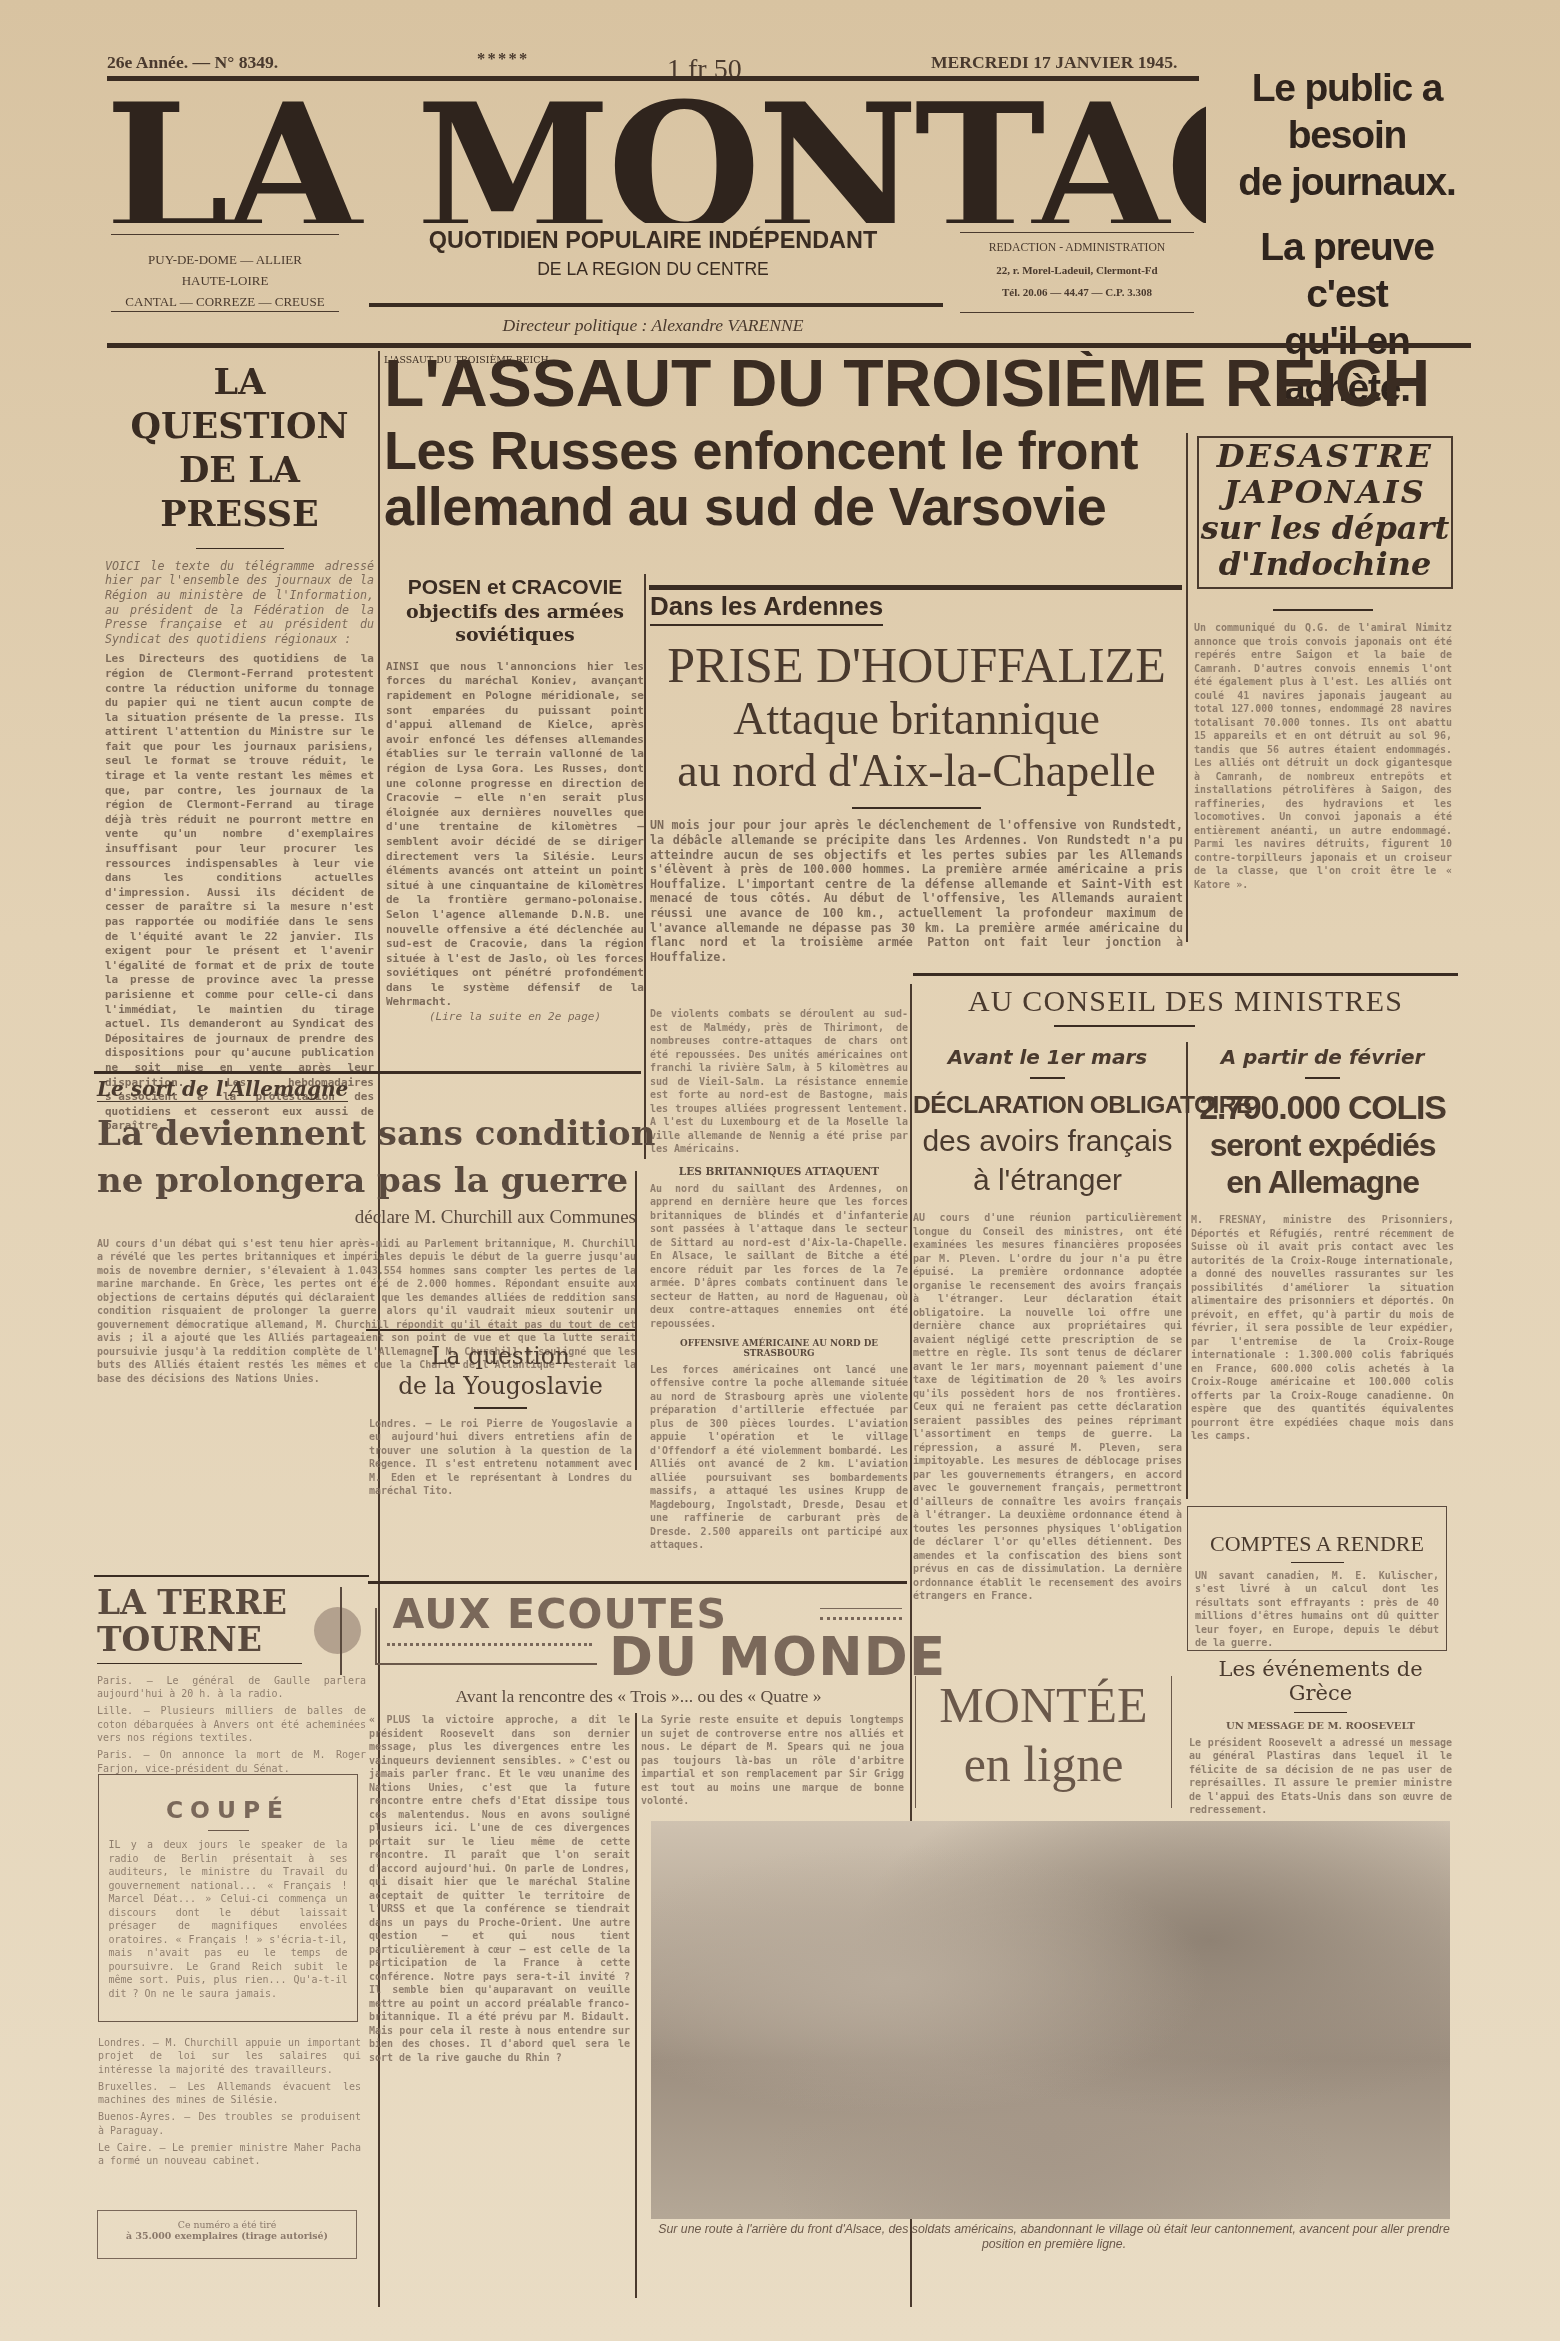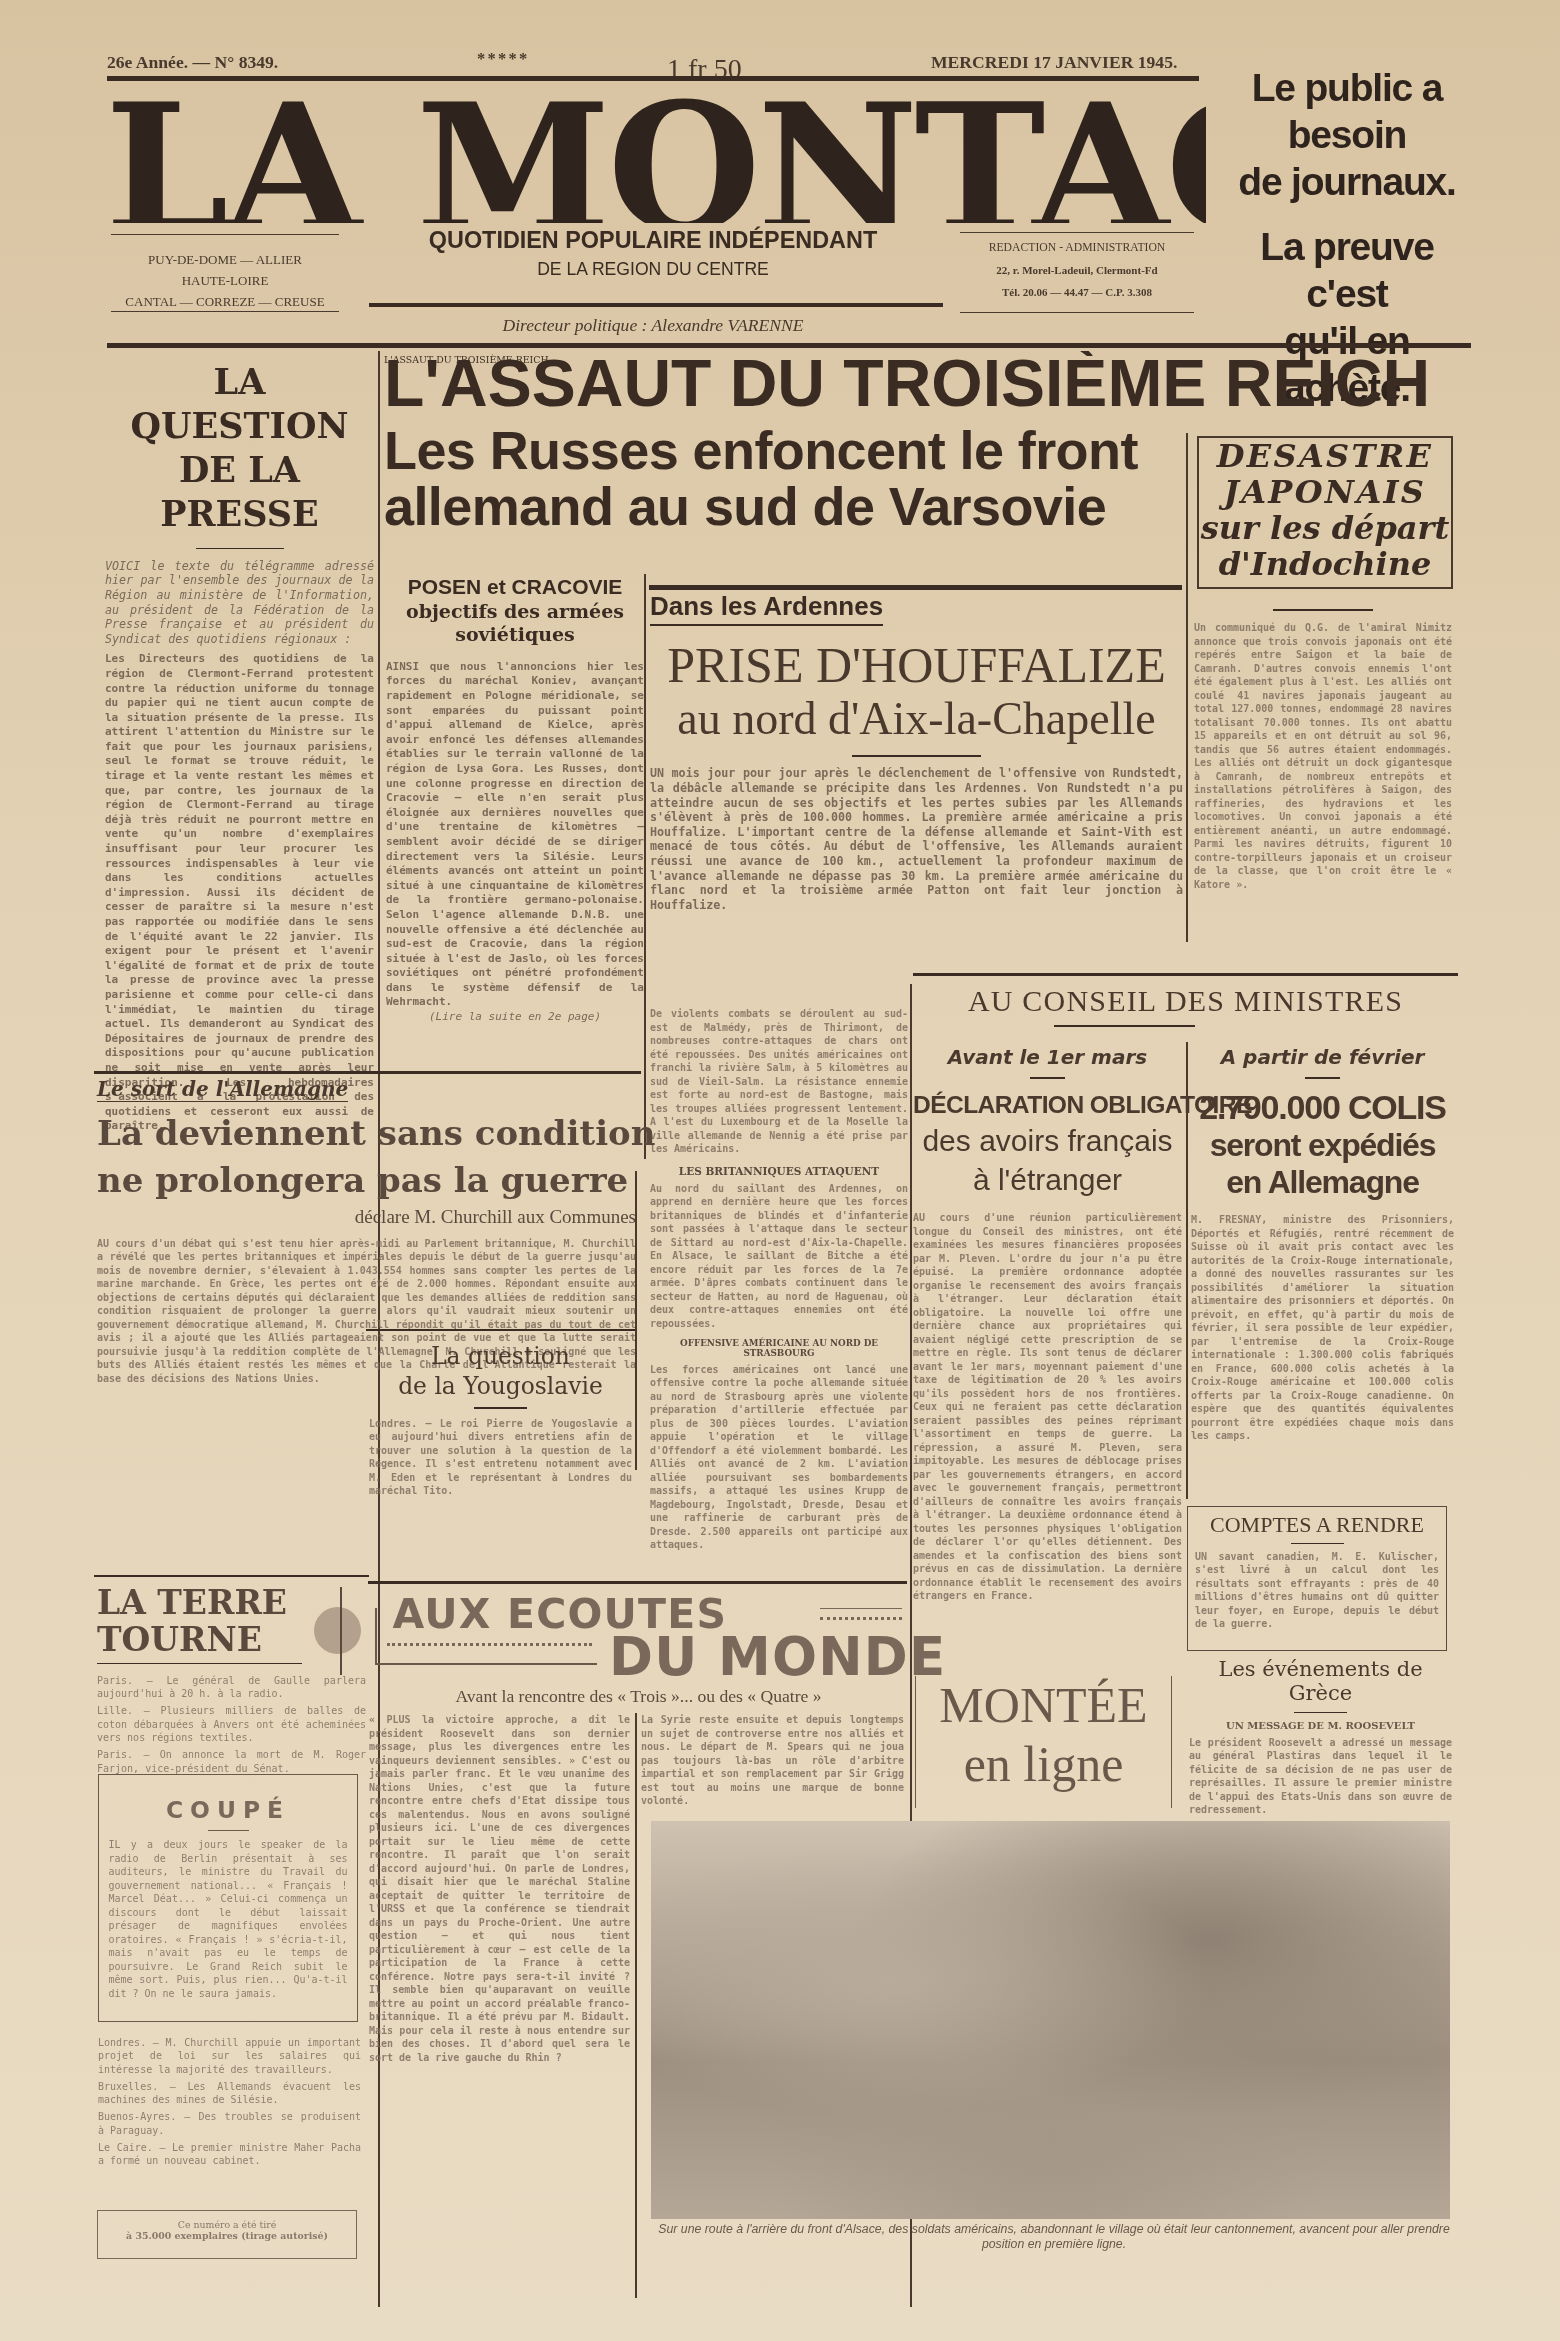--- a/index.html
+++ b/index.html
@@ -86,20 +86,21 @@
     <div style="font-family:'DejaVu Serif',serif;font-weight:bold;font-size:19px;line-height:23.4px;color:#3a2c22;">soviétiques</div>
     <div class="body" style="margin-top:13px;font-weight:bold;">AINSI que nous l'annoncions hier les forces du maréchal Koniev, avançant rapidement en Pologne méridionale, se sont emparées du puissant point d'appui allemand de Kielce, après avoir enfoncé les défenses allemandes établies sur le terrain vallonné de la région de Lysa Gora. Les Russes, dont une colonne progresse en direction de Cracovie — elle n'en serait plus éloignée aux dernières nouvelles que d'une trentaine de kilomètres — semblent avoir décidé de se diriger directement vers la Silésie. Leurs éléments avancés ont atteint un point situé à une cinquantaine de kilomètres de la frontière germano-polonaise. Selon l'agence allemande D.N.B. une nouvelle offensive a été déclenchée au sud-est de Cracovie, dans la région située à l'est de Jaslo, où les forces soviétiques ont pénétré profondément dans le système défensif de la Wehrmacht.</div>
     <div class="body center" style="font-style:italic;">(Lire la suite en 2e page)</div>
   </div>
   <div class="vrule" style="left:644px;top:574px;height:585px;"></div>
 
   <div class="rule" style="left:649px;top:585px;width:533px;height:4.7px;"></div>
   <div class="abs" style="left:650px;top:591px;width:533px;">
     <div style="font-family:'Liberation Sans',sans-serif;font-weight:bold;font-size:26px;color:#3a2c22;display:inline-block;border-bottom:2.3px solid #3a2c22;padding-bottom:2.3px;">Dans les Ardennes</div>
     <div class="center" style="font-family:'Liberation Serif',serif;font-size:50px;line-height:56px;color:#4a3a2e;margin-top:10.5px;white-space:nowrap;">PRISE D'HOUFFALIZE</div>
+    <div class="center" style="font-family:'Liberation Serif',serif;font-size:46px;line-height:52px;color:#4a3a2e;white-space:nowrap;">Attaque britannique</div>
     <div class="center" style="font-family:'Liberation Serif',serif;font-size:46px;line-height:52px;color:#4a3a2e;white-space:nowrap;">au nord d'Aix-la-Chapelle</div>
     <div class="rule" style="position:relative;margin:10.5px auto 9.4px;width:129px;height:1.8px;"></div>
     <div class="body" style="font-weight:bold;font-size:11.7px;">UN mois jour pour jour après le déclenchement de l'offensive von Rundstedt, la débâcle allemande se précipite dans les Ardennes. Von Rundstedt n'a pu atteindre aucun de ses objectifs et les pertes subies par les Allemands s'élèvent à près de 100.000 hommes. La première armée américaine a pris Houffalize. L'important centre de la défense allemande et Saint-Vith est menacé de tous côtés. Au début de l'offensive, les Allemands auraient réussi une avance de 100 km., actuellement la profondeur maximum de l'avance allemande ne dépasse pas 30 km. La première armée américaine du flanc nord et la troisième armée Patton ont fait leur jonction à Houffalize.</div>
   </div>
   <div class="abs" style="left:650px;top:1007px;width:258px;">
     <div class="bodys" style="font-weight:bold;">De violents combats se déroulent au sud-est de Malmédy, près de Thirimont, de nombreuses contre-attaques de chars ont été repoussées. Des unités américaines ont franchi la rivière Salm, à 5 kilomètres au sud de Vieil-Salm. La résistance ennemie est forte au nord-est de Bastogne, mais les troupes alliées progressent lentement. A l'est du Luxembourg et de la Moselle la ville allemande de Nennig a été prise par les Américains.</div>
     <div class="center" style="font-family:'DejaVu Serif',serif;font-size:10.5px;font-weight:bold;color:#5a4a3e;margin:9.4px 0 4.7px;">LES BRITANNIQUES ATTAQUENT</div>
     <div class="bodys" style="font-weight:bold;">Au nord du saillant des Ardennes, on apprend en dernière heure que les forces britanniques de blindés et d'infanterie sont passées à l'attaque dans le secteur de Sittard au nord-est d'Aix-la-Chapelle. En Alsace, le saillant de Bitche a été encore réduit par les forces de la 7e armée. D'âpres combats continuent dans le secteur de Hatten, au nord de Haguenau, où deux contre-attaques ennemies ont été repoussées.</div>
     <div class="center" style="font-family:'DejaVu Serif',serif;font-size:8.8px;font-weight:bold;color:#5a4a3e;margin:8.2px 0 4.7px;">OFFENSIVE AMÉRICAINE AU NORD DE STRASBOURG</div>
     <div class="bodys" style="font-weight:bold;">Les forces américaines ont lancé une offensive contre la poche allemande située au nord de Strasbourg après une violente préparation d'artillerie effectuée par plus de 300 pièces lourdes. L'aviation appuie l'opération et le village d'Offendorf a été violemment bombardé. Les Alliés ont avancé de 2 km. L'aviation alliée poursuivant ses bombardements massifs, a attaqué les usines Krupp de Magdebourg, Ingolstadt, Dresde, Desau et une raffinerie de carburant près de Dresde. 2.500 appareils ont participé aux attaques.</div>
@@ -198,21 +199,21 @@
     <div class="bodys" style="margin-top:3.5px;">Bruxelles. — Les Allemands évacuent les machines des mines de Silésie.</div>
     <div class="bodys" style="margin-top:3.5px;">Buenos-Ayres. — Des troubles se produisent à Paraguay.</div>
     <div class="bodys" style="margin-top:3.5px;">Le Caire. — Le premier ministre Maher Pacha a formé un nouveau cabinet.</div>
   </div>
   <div class="box" style="left:97px;top:2210px;width:258px;height:47px;border-width:1.8px;border-color:#7a685a;">
     <div class="center" style="font-family:'DejaVu Serif',serif;font-size:9.4px;color:#8a786a;margin-top:8.2px;">Ce numéro a été tiré</div>
     <div class="center" style="font-family:'DejaVu Serif',serif;font-size:9.4px;color:#8a786a;font-weight:bold;">à 35.000 exemplaires (tirage autorisé)</div>
   </div>
 
   <div class="box" style="left:1187px;top:1506px;width:258px;height:143px;border-width:1.8px;border-color:#5a4a3e;">
-    <div class="center" style="font-family:'Liberation Serif',serif;font-size:22px;color:#4a3a2e;margin-top:5px;">COMPTES A RENDRE</div>
+    <div class="center" style="font-family:'Liberation Serif',serif;font-size:22px;color:#4a3a2e;margin-top:24px;">COMPTES A RENDRE</div>
     <div class="rule" style="position:relative;margin:4.7px auto 5.9px;width:53px;height:1.2px;"></div>
     <div class="bodys" style="padding:0 7px;font-weight:bold;">UN savant canadien, M. E. Kulischer, s'est livré à un calcul dont les résultats sont effrayants : près de 40 millions d'êtres humains ont dû quitter leur foyer, en Europe, depuis le début de la guerre.</div>
   </div>
   <div class="abs" style="left:1189px;top:1657px;width:263px;">
     <div class="center" style="font-family:'DejaVu Serif',serif;font-size:21px;color:#4a3a2e;">Les événements de Grèce</div>
     <div class="rule" style="position:relative;margin:7px auto 7px;width:53px;height:1.2px;"></div>
     <div class="center" style="font-family:'DejaVu Serif',serif;font-size:10px;font-weight:bold;color:#6a584a;">UN MESSAGE DE M. ROOSEVELT</div>
     <div class="bodys" style="margin-top:4.7px;font-weight:bold;">Le président Roosevelt a adressé un message au général Plastiras dans lequel il le félicite de sa décision de ne pas user de représailles. Il assure le premier ministre de l'appui des Etats-Unis dans son œuvre de redressement.</div>
   </div>
 

